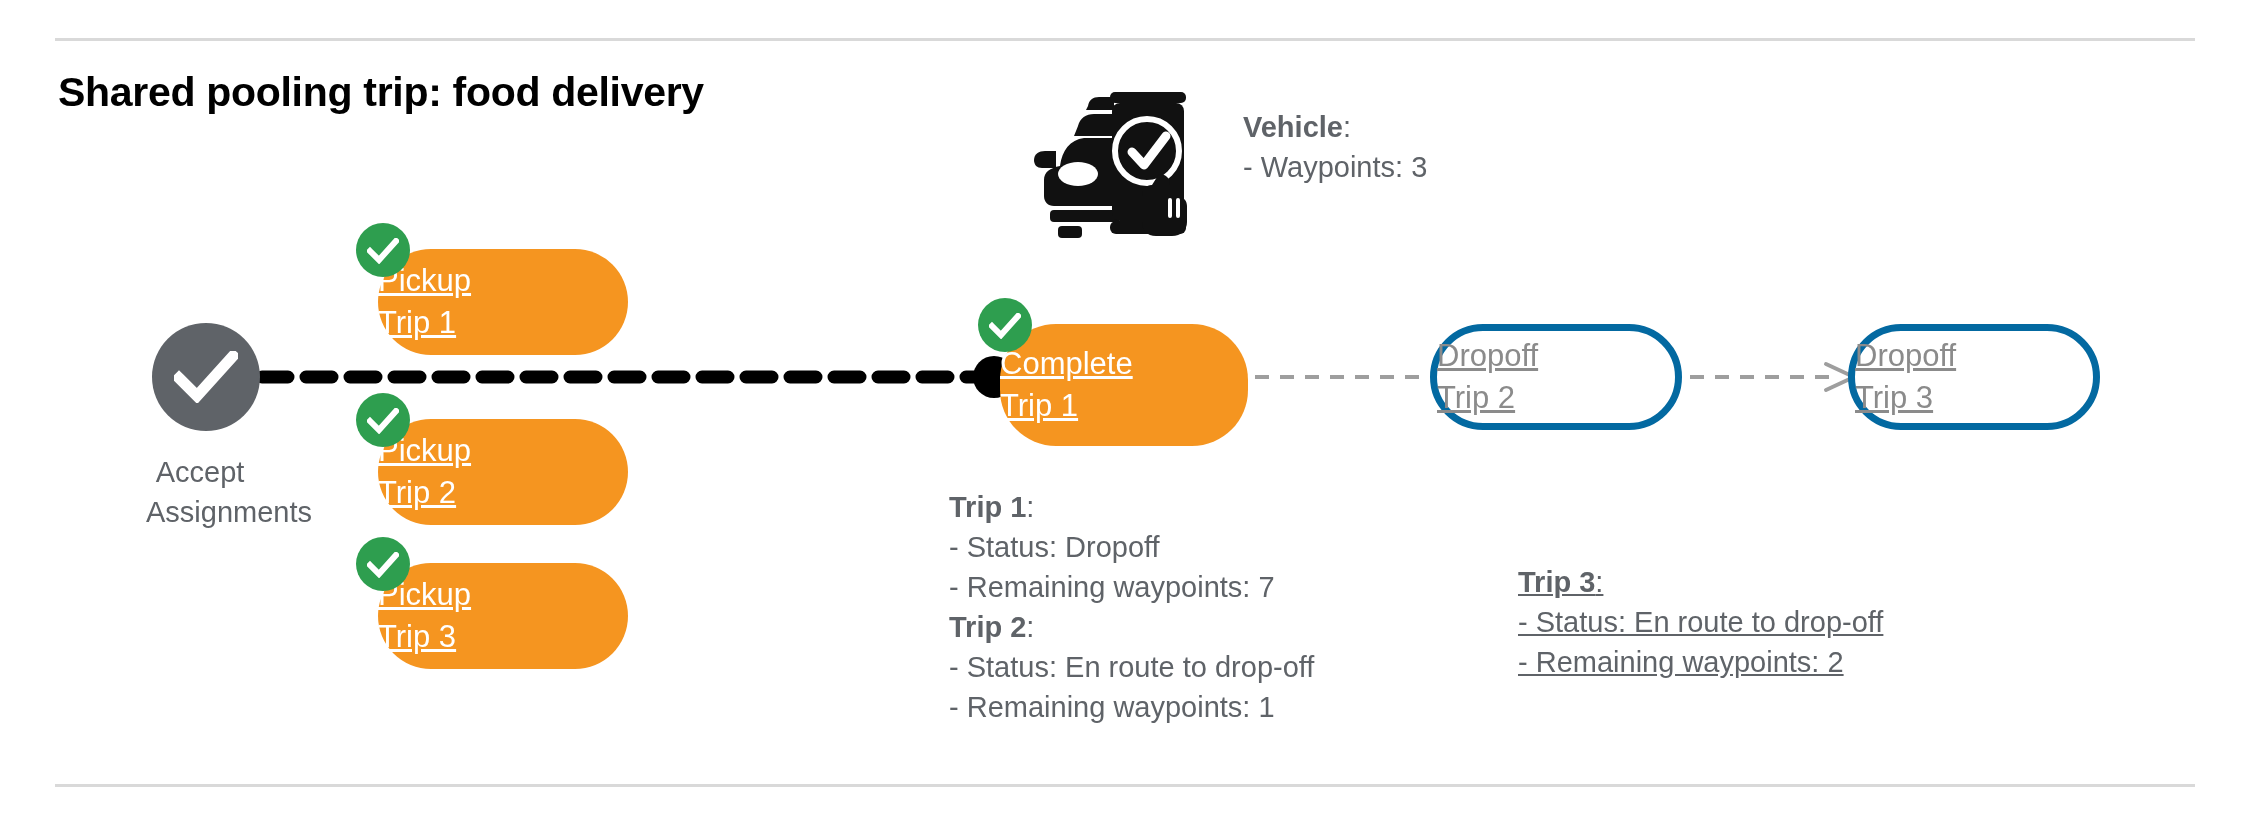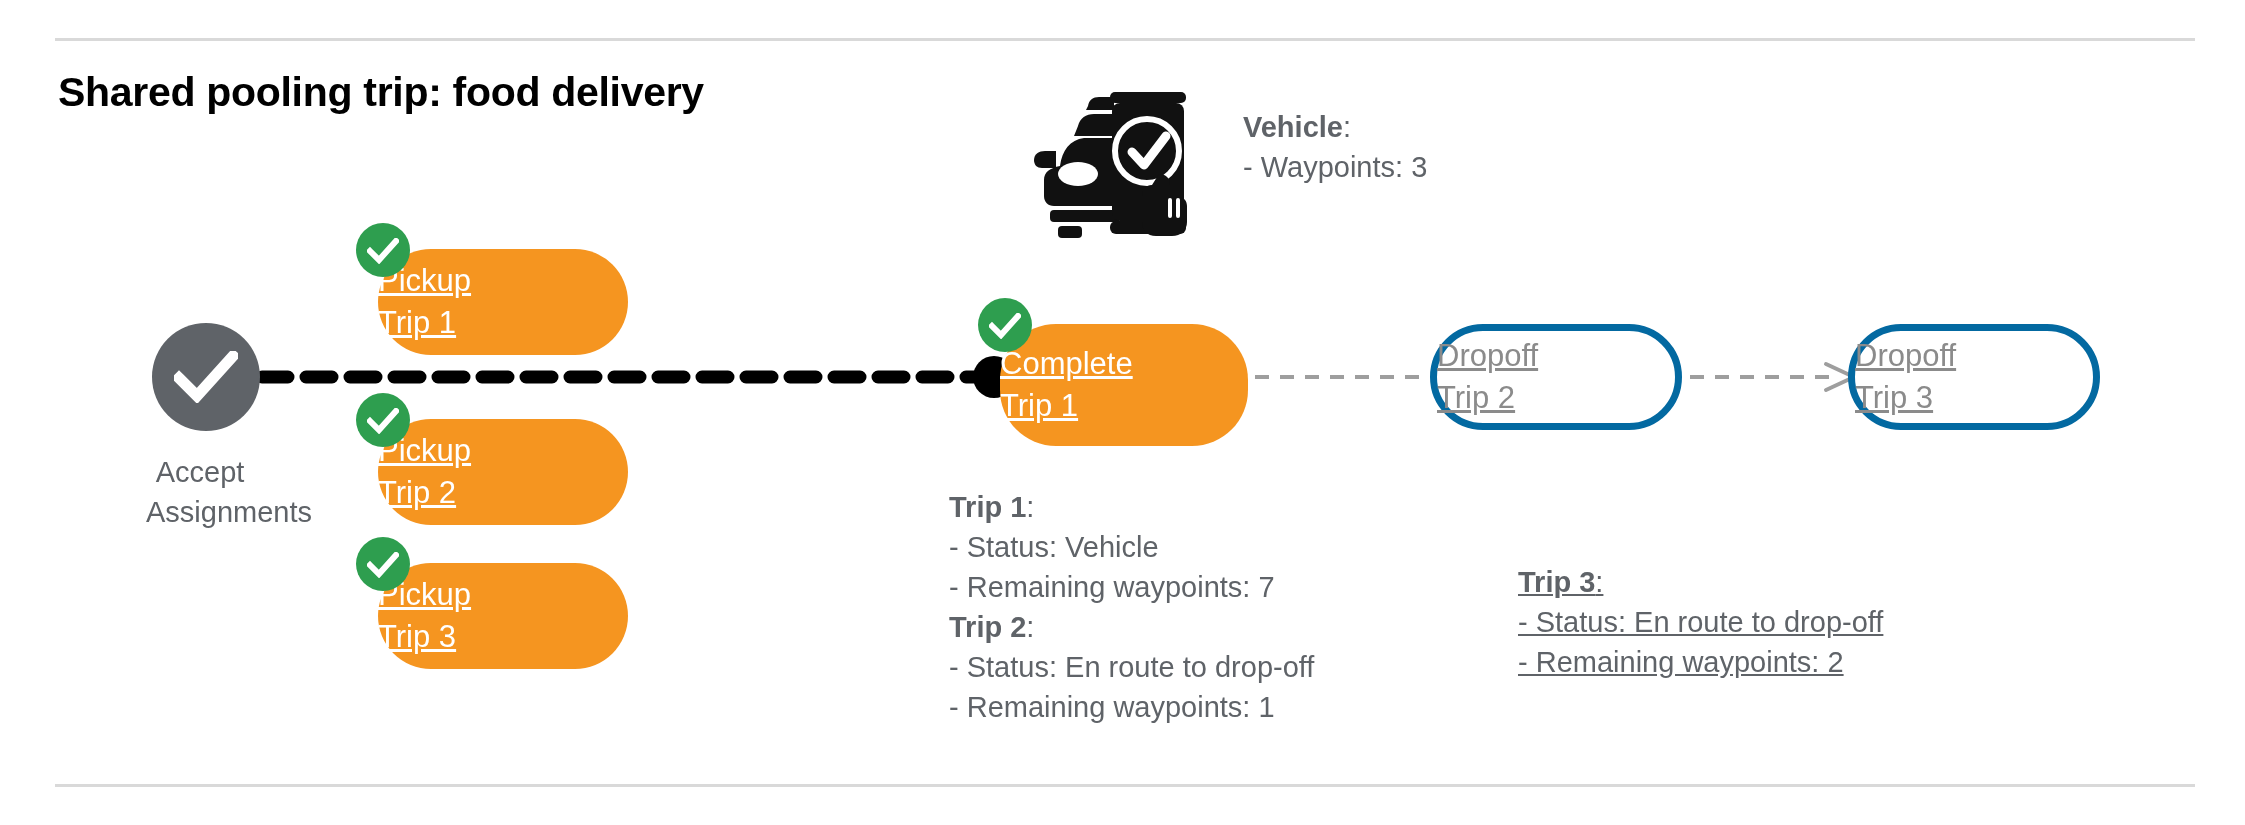--- a/index.html
+++ b/index.html
@@ -277,21 +277,21 @@
       <path d="M140 112 L140 128 M148 112 L148 128" stroke="#ffffff" stroke-width="4" stroke-linecap="round"></path>
     </svg>
     <div id="vehicle-text">
       <div><span class="hd">Vehicle</span><span>:</span></div>
       <div>- Waypoints: 3</div>
     </div>
   </div>
 
   <div class="detail" id="trip12-detail">
     <div><span class="hd">Trip 1</span><span>:</span></div>
-    <div>- Status:  Vehicle</div>
+    <div>- Status:  Dropoff</div>
     <div>- Remaining waypoints: 7</div>
     <div><span class="hd">Trip 2</span><span>:</span></div>
     <div>- Status:  En route to drop-off</div>
     <div>- Remaining waypoints: 1</div>
   </div>
 
   <div class="detail" id="trip3-detail">
     <div><span class="hd">Trip 3</span><span>:</span></div>
     <div>- Status:  En route to drop-off</div>
     <div>- Remaining waypoints: 2</div>

